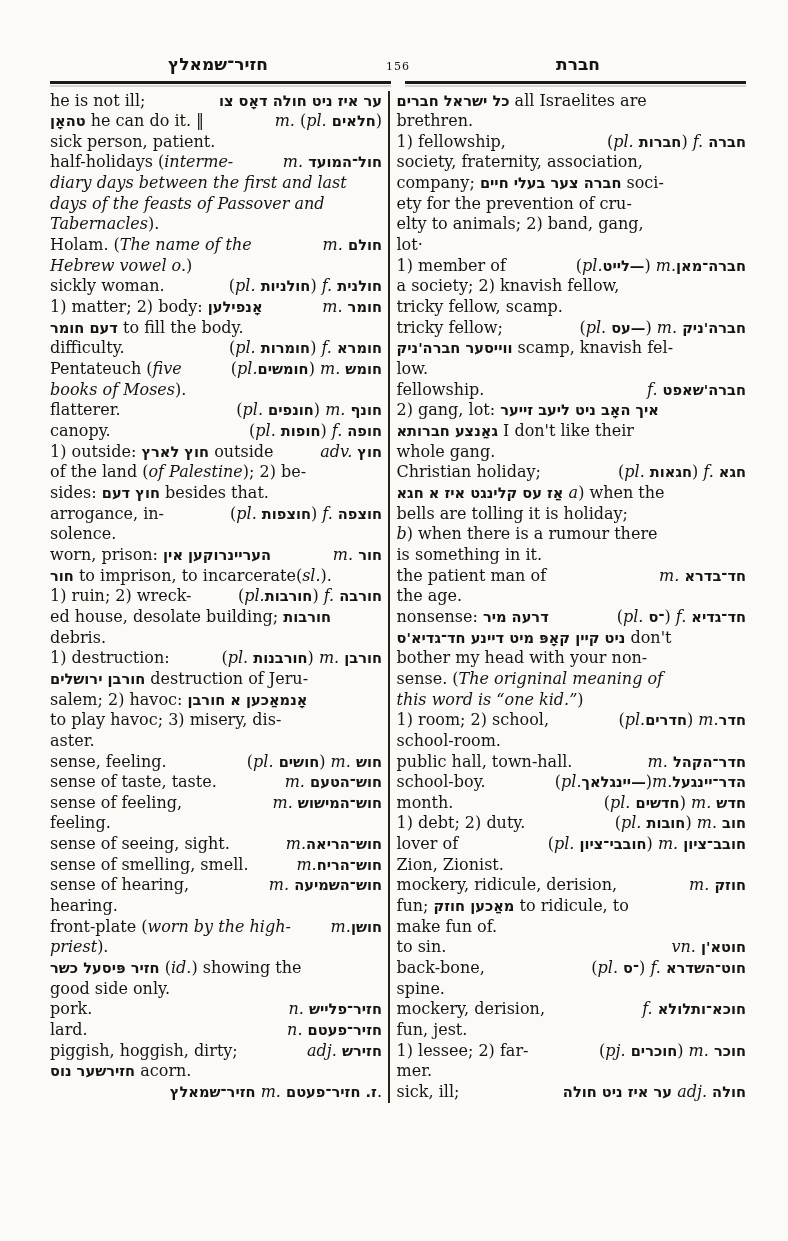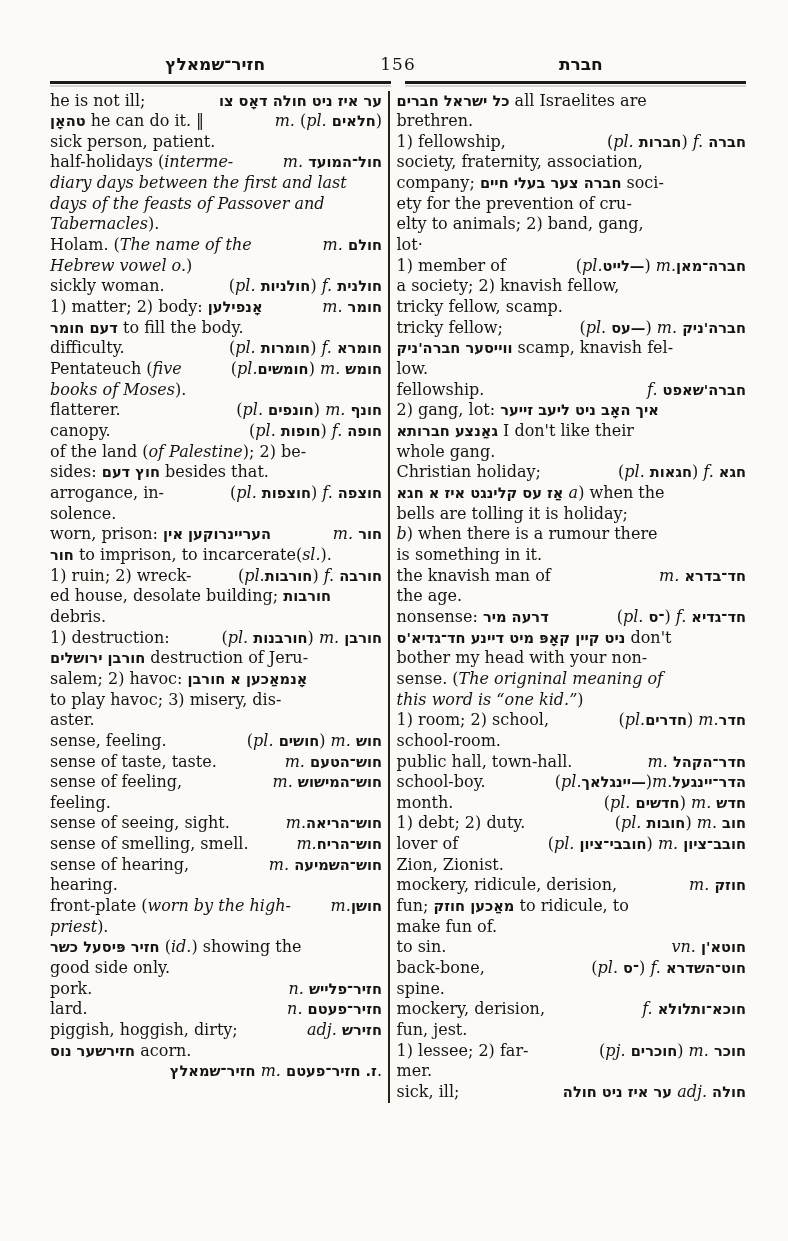--- a/index.html
+++ b/index.html
@@ -5,21 +5,21 @@
   html,body{margin:0;padding:0;}
   body{
     width:788px;height:1241px;overflow:hidden;
     background:#fbfaf7;color:#161310;
     font-family:"DejaVu Serif", serif;
   }
   .page{box-sizing:border-box;width:788px;height:1241px;padding:54px 42px 0 50px;}
   
   .header{display:flex;align-items:baseline;margin-bottom:7px;}
   .head-side{width:338px;text-align:center;}
-  .head-num{flex:1;text-align:center;font-size:17px;letter-spacing:1px;}
+  .head-num{flex:1;text-align:center;font-size:11px;letter-spacing:1px;}
   .head-heb{font-family:"DejaVu Sans",sans-serif;font-weight:700;font-size:17px;direction:rtl;}
   .head-rule{display:flex;gap:14px;margin-bottom:7px;}
   .rule-seg{flex:1;height:2.5px;background:#1c1a18;box-shadow:0 1.5px 0 #fbfaf7, 0 2.5px 0 rgba(28,26,24,.35);}
   
   .columns{display:flex;align-items:stretch;}
   .col{width:332px;}
   .col-right{flex:1;}
   .divider{width:1.5px;background:#26231f;margin:0 7px 0 6px;}
   
   .line{display:flex;justify-content:space-between;line-height:20.65px;font-size:16px;white-space:pre;}
@@ -55,20 +55,21 @@
         <div class="line"><span class="chunk chunk-l"><span class="seg-r">Holam. (</span><span class="seg-i">The name of the</span></span><span class="chunk chunk-r"><span class="seg-i">m.</span><span class="seg-r"> </span><span class="seg-h" dir="rtl">חולם</span></span></div>
         <div class="line"><span class="chunk chunk-l"><span class="seg-i">Hebrew vowel o.</span><span class="seg-r">)</span></span></div>
         <div class="line"><span class="chunk chunk-l"><span class="seg-r">sickly woman. </span></span><span class="chunk chunk-r"><span class="seg-r">(</span><span class="seg-i">pl.</span><span class="seg-r"> </span><span class="seg-h" dir="rtl">חולניות</span><span class="seg-r">) </span><span class="seg-i">f.</span><span class="seg-r"> </span><span class="seg-h" dir="rtl">חולנית</span></span></div>
         <div class="line"><span class="chunk chunk-l"><span class="seg-r">1) matter; 2) body: </span><span class="seg-h" dir="rtl">אָנפילען</span></span><span class="chunk chunk-r"><span class="seg-i">m.</span><span class="seg-r"> </span><span class="seg-h" dir="rtl">חומר</span></span></div>
         <div class="line"><span class="chunk chunk-l"><span class="seg-h" dir="rtl">דעם חומר</span><span class="seg-r"> to fill the body.</span></span></div>
         <div class="line"><span class="chunk chunk-l"><span class="seg-r">difficulty.</span></span><span class="chunk chunk-r"><span class="seg-r">(</span><span class="seg-i">pl.</span><span class="seg-r"> </span><span class="seg-h" dir="rtl">חומרות</span><span class="seg-r">) </span><span class="seg-i">f.</span><span class="seg-r"> </span><span class="seg-h" dir="rtl">חומרא</span></span></div>
         <div class="line"><span class="chunk chunk-l"><span class="seg-r">Pentateuch (</span><span class="seg-i">five</span></span><span class="chunk chunk-r"><span class="seg-r">(</span><span class="seg-i">pl.</span><span class="seg-h" dir="rtl">חומשים</span><span class="seg-r">) </span><span class="seg-i">m.</span><span class="seg-r"> </span><span class="seg-h" dir="rtl">חומש</span></span></div>
         <div class="line"><span class="chunk chunk-l"><span class="seg-i">books of Moses</span><span class="seg-r">).</span></span></div>
         <div class="line"><span class="chunk chunk-l"><span class="seg-r">flatterer.</span></span><span class="chunk chunk-r"><span class="seg-r">(</span><span class="seg-i">pl.</span><span class="seg-r"> </span><span class="seg-h" dir="rtl">חונפים</span><span class="seg-r">) </span><span class="seg-i">m.</span><span class="seg-r"> </span><span class="seg-h" dir="rtl">חונף</span></span></div>
         <div class="line"><span class="chunk chunk-l"><span class="seg-r">canopy.</span></span><span class="chunk chunk-r"><span class="seg-r">(</span><span class="seg-i">pl.</span><span class="seg-r"> </span><span class="seg-h" dir="rtl">חופות</span><span class="seg-r">) </span><span class="seg-i">f.</span><span class="seg-r"> </span><span class="seg-h" dir="rtl">חופה</span></span></div>
+        <div class="line"><span class="chunk chunk-l"><span class="seg-r">1) outside: </span><span class="seg-h" dir="rtl">חוץ לארץ</span><span class="seg-r"> outside</span></span><span class="chunk chunk-r"><span class="seg-i">adv.</span><span class="seg-r"> </span><span class="seg-h" dir="rtl">חוץ</span></span></div>
         <div class="line"><span class="chunk chunk-l"><span class="seg-r">of the land (</span><span class="seg-i">of Palestine</span><span class="seg-r">); 2) be-</span></span></div>
         <div class="line"><span class="chunk chunk-l"><span class="seg-r">sides: </span><span class="seg-h" dir="rtl">חוץ דעם</span><span class="seg-r"> besides that.</span></span></div>
         <div class="line"><span class="chunk chunk-l"><span class="seg-r">arrogance, in-</span></span><span class="chunk chunk-r"><span class="seg-r">(</span><span class="seg-i">pl.</span><span class="seg-r"> </span><span class="seg-h" dir="rtl">חוצפות</span><span class="seg-r">) </span><span class="seg-i">f.</span><span class="seg-r"> </span><span class="seg-h" dir="rtl">חוצפה</span></span></div>
         <div class="line"><span class="chunk chunk-l"><span class="seg-r">solence.</span></span></div>
         <div class="line"><span class="chunk chunk-l"><span class="seg-r">worn, prison: </span><span class="seg-h" dir="rtl">העריינרוקען אין</span></span><span class="chunk chunk-r"><span class="seg-i">m.</span><span class="seg-r"> </span><span class="seg-h" dir="rtl">חור</span></span></div>
         <div class="line"><span class="chunk chunk-l"><span class="seg-h" dir="rtl">חור</span><span class="seg-r"> to imprison, to incarcerate(</span><span class="seg-i">sl.</span><span class="seg-r">).</span></span></div>
         <div class="line"><span class="chunk chunk-l"><span class="seg-r">1) ruin; 2) wreck-</span></span><span class="chunk chunk-r"><span class="seg-r">(</span><span class="seg-i">pl.</span><span class="seg-h" dir="rtl">חורבות</span><span class="seg-r">) </span><span class="seg-i">f.</span><span class="seg-r"> </span><span class="seg-h" dir="rtl">חורבה</span></span></div>
         <div class="line"><span class="chunk chunk-l"><span class="seg-r">ed house, desolate building; </span><span class="seg-h" dir="rtl">חורבות</span></span></div>
         <div class="line"><span class="chunk chunk-l"><span class="seg-r">debris.</span></span></div>
         <div class="line"><span class="chunk chunk-l"><span class="seg-r">1) destruction: </span></span><span class="chunk chunk-r"><span class="seg-r">(</span><span class="seg-i">pl.</span><span class="seg-r"> </span><span class="seg-h" dir="rtl">חורבנות</span><span class="seg-r">) </span><span class="seg-i">m.</span><span class="seg-r"> </span><span class="seg-h" dir="rtl">חורבן</span></span></div>
@@ -112,21 +113,21 @@
         <div class="line"><span class="chunk chunk-l"><span class="seg-r">low.</span></span></div>
         <div class="line"><span class="chunk chunk-l"><span class="seg-r">fellowship.</span></span><span class="chunk chunk-r"><span class="seg-i">f.</span><span class="seg-r"> </span><span class="seg-h" dir="rtl">חברה'שאפט</span></span></div>
         <div class="line"><span class="chunk chunk-l"><span class="seg-r">2) gang, lot: </span><span class="seg-h" dir="rtl">איך האָב ניט ליעב זייער</span></span></div>
         <div class="line"><span class="chunk chunk-l"><span class="seg-h" dir="rtl">גאַנצע חברותא</span><span class="seg-r"> I don't like their</span></span></div>
         <div class="line"><span class="chunk chunk-l"><span class="seg-r">whole gang.</span></span></div>
         <div class="line"><span class="chunk chunk-l"><span class="seg-r">Christian holiday; </span></span><span class="chunk chunk-r"><span class="seg-r">(</span><span class="seg-i">pl.</span><span class="seg-r"> </span><span class="seg-h" dir="rtl">חגאות</span><span class="seg-r">) </span><span class="seg-i">f.</span><span class="seg-r"> </span><span class="seg-h" dir="rtl">חגא</span></span></div>
         <div class="line"><span class="chunk chunk-l"><span class="seg-h" dir="rtl">אַז עס קלינגט איז א חגא</span><span class="seg-r"> </span><span class="seg-i">a</span><span class="seg-r">) when the</span></span></div>
         <div class="line"><span class="chunk chunk-l"><span class="seg-r">bells are tolling it is holiday;</span></span></div>
         <div class="line"><span class="chunk chunk-l"><span class="seg-i">b</span><span class="seg-r">) when there is a rumour there</span></span></div>
         <div class="line"><span class="chunk chunk-l"><span class="seg-r">is something in it.</span></span></div>
-        <div class="line"><span class="chunk chunk-l"><span class="seg-r">the knavish man of</span></span><span class="chunk chunk-r"><span class="seg-i">m.</span><span class="seg-r"> </span><span class="seg-h" dir="rtl">חד־בדרא</span></span></div>
+        <div class="line"><span class="chunk chunk-l"><span class="seg-r">the patient man of</span></span><span class="chunk chunk-r"><span class="seg-i">m.</span><span class="seg-r"> </span><span class="seg-h" dir="rtl">חד־בדרא</span></span></div>
         <div class="line"><span class="chunk chunk-l"><span class="seg-r">the age.</span></span></div>
         <div class="line"><span class="chunk chunk-l"><span class="seg-r">nonsense: </span><span class="seg-h" dir="rtl">דרעה מיר</span></span><span class="chunk chunk-r"><span class="seg-r">(</span><span class="seg-i">pl.</span><span class="seg-r"> </span><span class="seg-h" dir="rtl">־ס</span><span class="seg-r">) </span><span class="seg-i">f.</span><span class="seg-r"> </span><span class="seg-h" dir="rtl">חד־גדיא</span></span></div>
         <div class="line"><span class="chunk chunk-l"><span class="seg-h" dir="rtl">ניט קיין קאָפּ מיט דיינע חד־גדיא'ס</span><span class="seg-r"> don't</span></span></div>
         <div class="line"><span class="chunk chunk-l"><span class="seg-r">bother my head with your non-</span></span></div>
         <div class="line"><span class="chunk chunk-l"><span class="seg-r">sense. (</span><span class="seg-i">The origninal meaning of</span></span></div>
         <div class="line"><span class="chunk chunk-l"><span class="seg-i">this word is “one kid.”</span><span class="seg-r">)</span></span></div>
         <div class="line"><span class="chunk chunk-l"><span class="seg-r">1) room; 2) school,</span></span><span class="chunk chunk-r"><span class="seg-r">(</span><span class="seg-i">pl.</span><span class="seg-h" dir="rtl">חדרים</span><span class="seg-r">) </span><span class="seg-i">m.</span><span class="seg-h" dir="rtl">חדר</span></span></div>
         <div class="line"><span class="chunk chunk-l"><span class="seg-r">school-room.</span></span></div>
         <div class="line"><span class="chunk chunk-l"><span class="seg-r">public hall, town-hall.</span></span><span class="chunk chunk-r"><span class="seg-i">m.</span><span class="seg-r"> </span><span class="seg-h" dir="rtl">חדר־הקהל</span></span></div>
         <div class="line"><span class="chunk chunk-l"><span class="seg-r">school-boy.</span></span><span class="chunk chunk-r"><span class="seg-r">(</span><span class="seg-i">pl.</span><span class="seg-h" dir="rtl">—יינגלאך</span><span class="seg-r">)</span><span class="seg-i">m.</span><span class="seg-h" dir="rtl">הדר־יינגעל</span></span></div>

